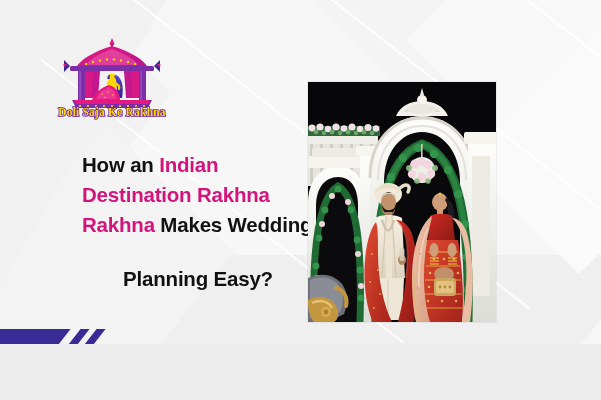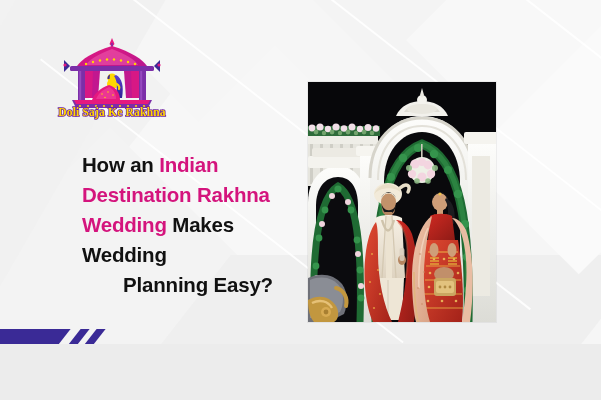--- a/index.html
+++ b/index.html
@@ -105,21 +105,21 @@
     position:absolute; left:82px; top:150px;
     width:232px;
     font-size:20.5px;
     font-weight:700;
     line-height:30px;
     letter-spacing:-0.2px;
     color:#111111;
     text-align:left;
   }
   #headline .hl{ color:#d4147d;margin-top:38px; }
-  #headline .l4{ display:block; text-align:center; }
+  #headline .l4{ display:block; text-align:center;margin-top:24px; }
 
   
   #photo{
     position:absolute; left:308px; top:82px;
     width:188px; height:240px;
     background:#000;
     overflow:hidden;
     box-shadow:0 0 0 1px rgba(0,0,0,.05);
   }
   #photo svg{ display:block; width:188px; height:240px; }
@@ -234,21 +234,21 @@
         <circle cx="92" cy="70" r="1.1"></circle>
       </g>
 
       <text x="60" y="80" text-anchor="middle" font-family="Liberation Serif, serif" font-size="11.5" font-weight="700" fill="#ffd700" stroke="#6a1fa0" stroke-width="1.5" paint-order="stroke" letter-spacing="0.2">Doli Saja Ke Rakhna</text>
     </svg>
   </div>
 
   <div id="headline">
     <span>How an </span><span class="hl">Indian</span>
     <span class="hl">Destination Rakhna</span>
-    <span class="hl">Wedding</span><span> Makes Wedding</span>
+    <span class="hl">Rakhna</span><span> Makes Wedding</span>
     <span class="l4">Planning Easy?</span>
   </div>
 
   <div id="photo">
     <svg viewBox="0 0 188 240" xmlns="http://www.w3.org/2000/svg" aria-hidden="true">
       <defs>
         <linearGradient id="wht" x1="0" y1="0" x2="0" y2="1">
           <stop offset="0" stop-color="#fdfdfb"></stop>
             <stop offset="1" stop-color="#dcdcd6"></stop>
         </linearGradient>

